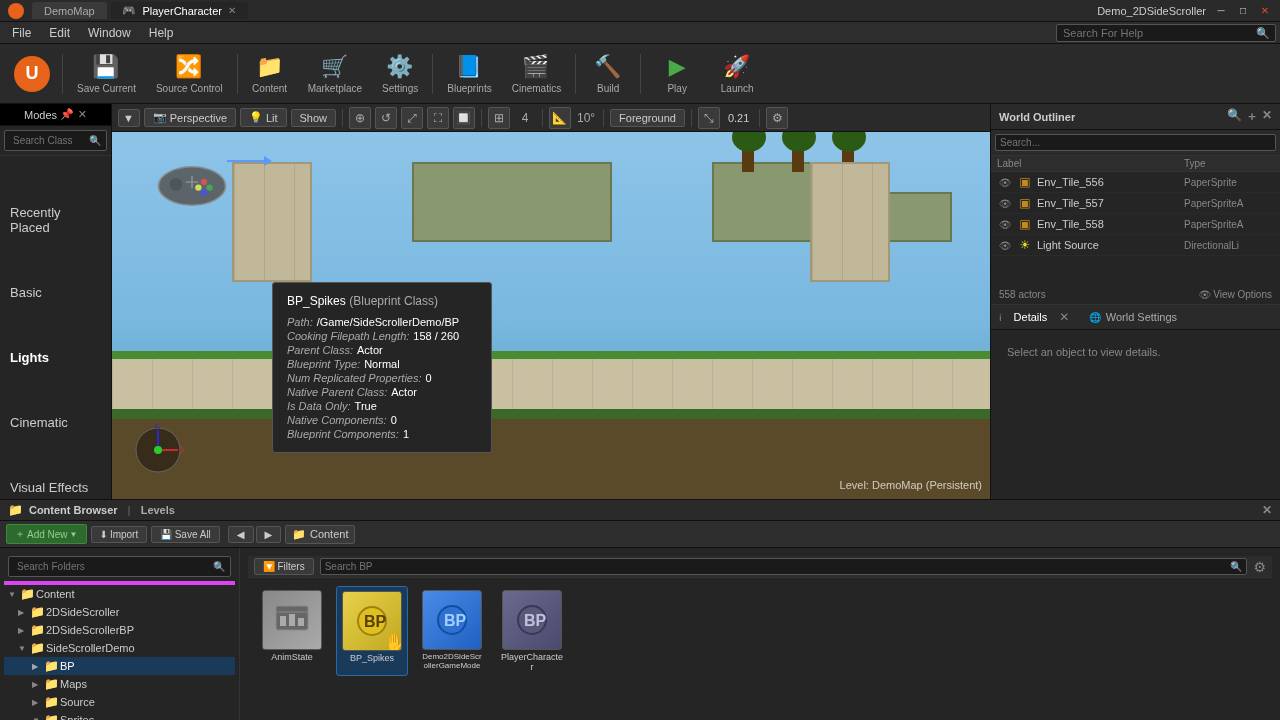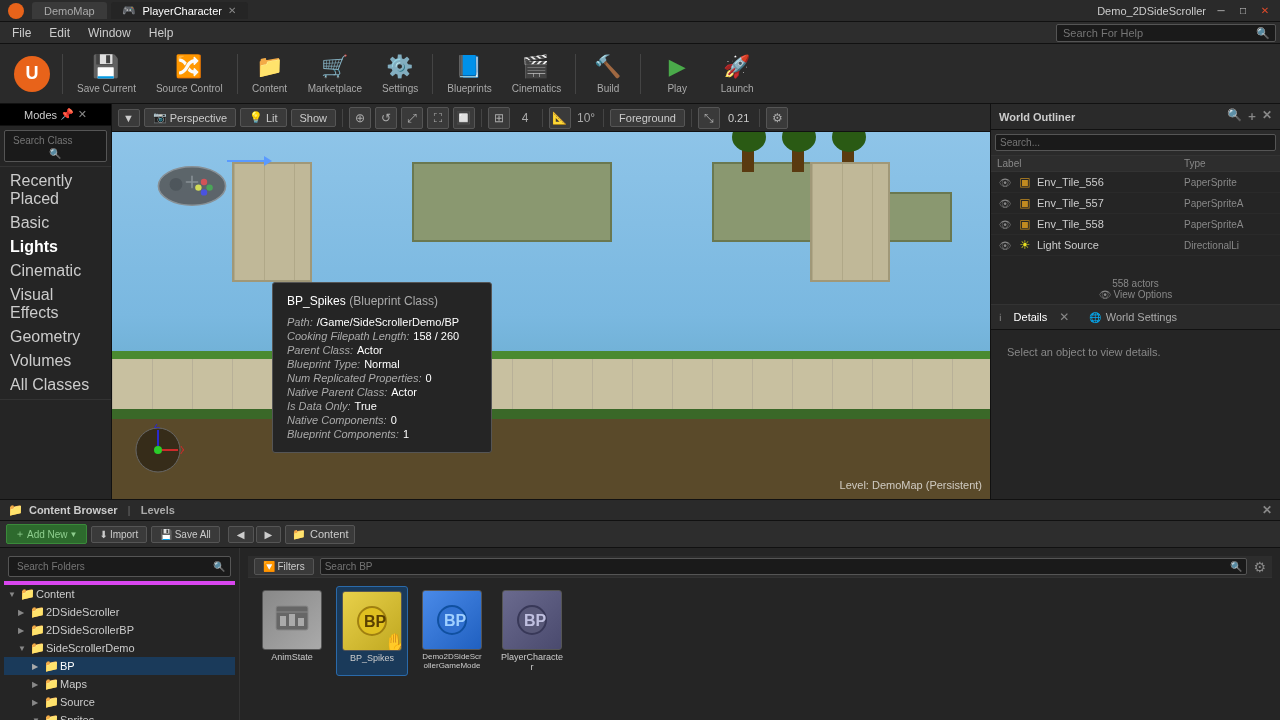--- a/index.html
+++ b/index.html
@@ -29,21 +29,21 @@
     
     #main { display: flex; height: calc(720px - 22px - 22px - 60px); }
 
     
     #modes-panel { width: 112px; background: #252525; border-right: 1px solid #111; display: flex; flex-direction: column; }
     #modes-header { background: #000000; padding: 4px 24px; display: flex; align-items: center; justify-content: space-between; border-bottom: 1px solid #111; }
     #modes-header span { font-size: 11px; color: #ccc; }
     #search-class { padding: 4px; border-bottom: 1px solid #333; }
     #search-class input { width: 100%; background: #1a1a1a; border: 1px solid #555; color: #aaa; padding: 2px 4px; font-size: 10px; border-radius: 2px; }
     .modes-section { padding: 2px 4px; border-bottom: 1px solid #333; }
-    .modes-section-item { padding: 3px 6px; cursor: pointer; border-radius: 2px; font-size: 16px; color: #ccc; }
+    .modes-section-item { padding: 3px 6px; cursor: pointer; border-radius: 2px; font-size: 13px; color: #ccc; margin-top: 44px; }
     .modes-section-item.highlighted { color: #fff; font-weight: bold; }
 
     
     #viewport-container { flex: 1; display: flex; flex-direction: column; background: #1a1a1a; }
     #viewport-toolbar { height: 28px; background: #2a2a2a; display: flex; align-items: center; padding: 0 6px; gap: 4px; border-bottom: 1px solid #111; }
     .vp-btn { padding: 2px 8px; background: #3a3a3a; border: 1px solid #555; border-radius: 2px; font-size: 11px; color: #ccc; cursor: pointer; display: flex; align-items: center; gap: 3px; }
     .vp-separator { width: 1px; height: 18px; background: #444; margin: 0 2px; }
     .vp-icon { width: 22px; height: 22px; background: #3a3a3a; border: 1px solid #555; border-radius: 2px; display: flex; align-items: center; justify-content: center; font-size: 12px; cursor: pointer; color: #aaa; }
     #viewport { flex: 1; position: relative; overflow: hidden; background: #2d3a2d; }
 
@@ -67,21 +67,21 @@
     #wo-search input { flex: 1; background: #1a1a1a; border: 1px solid #555; color: #aaa; padding: 2px 4px; font-size: 10px; border-radius: 2px; }
     .wo-table-header { display: flex; background: #2d2d2d; border-bottom: 1px solid #333; padding: 2px 6px; }
     .wo-col { font-size: 10px; color: #888; }
     .wo-col-label { flex: 1; }
     .wo-col-type { width: 90px; text-align: left; }
     .wo-row { display: flex; align-items: center; padding: 2px 6px; border-bottom: 1px solid #2a2a2a; }
     .wo-row-icon { width: 16px; height: 16px; margin-right: 4px; display: flex; align-items: center; justify-content: center; }
     .wo-row-eye { width: 16px; height: 16px; margin-right: 4px; display: flex; align-items: center; justify-content: center; color: #888; font-size: 10px; }
     .wo-row-name { flex: 1; font-size: 11px; color: #ccc; }
     .wo-row-type { width: 90px; font-size: 10px; color: #888; overflow: hidden; text-overflow: ellipsis; white-space: nowrap; }
-    .wo-actors-count { padding: 4px 8px; font-size: 10px; color: #888; display: flex; align-items: center; justify-content: space-between; flex-direction: column; }
+    .wo-actors-count { padding: 4px 8px; font-size: 10px; color: #888; display: flex; align-items: center; justify-content: space-between; }
     
     
     #details-section { flex: 1; border-top: 1px solid #333; }
     #details-header { background: #2a2a2a; padding: 4px 8px; display: flex; align-items: center; gap: 4px; border-bottom: 1px solid #111; }
     .details-tab { padding: 2px 8px; font-size: 11px; color: #aaa; cursor: pointer; border-radius: 2px; display: flex; align-items: center; gap: 4px; }
     .details-tab.active { color: #fff; }
     #details-body { padding: 16px; font-size: 11px; color: #888; }
 
     
     #bottom-panels { height: 315px; display: flex; border-top: 1px solid #111; }
@@ -210,21 +210,21 @@
 
 <div id="main" style="height:395px;">
 
   <div id="modes-panel">
     <div id="modes-header">
       <span>Modes</span>
       <span style="color:#888;cursor:pointer;">📌</span>
       <span style="color:#888;cursor:pointer;">✕</span>
     </div>
     <div id="search-class">
-      <div style="display:flex;align-items:center;background:#1a1a1a;border:1px solid #555;border-radius:2px;padding:2px 4px;flex-direction:column;">
+      <div style="display:flex;align-items:center;background:#1a1a1a;border:1px solid #555;border-radius:2px;padding:2px 4px;">
         <input type="text" style="flex: 1 1 0%; background: transparent; border: none; color: rgb(170, 170, 170); font-size: 10px; outline: none;" placeholder="Search Class">
         <span style="font-size:10px;color:#888;">🔍</span>
       </div>
     </div>
     <div class="modes-section">
       <div class="modes-section-item">Recently Placed</div>
       <div class="modes-section-item">Basic</div>
       <div class="modes-section-item highlighted" style="color:#fff;">Lights</div>
       <div class="modes-section-item">Cinematic</div>
       <div class="modes-section-item">Visual Effects</div>

